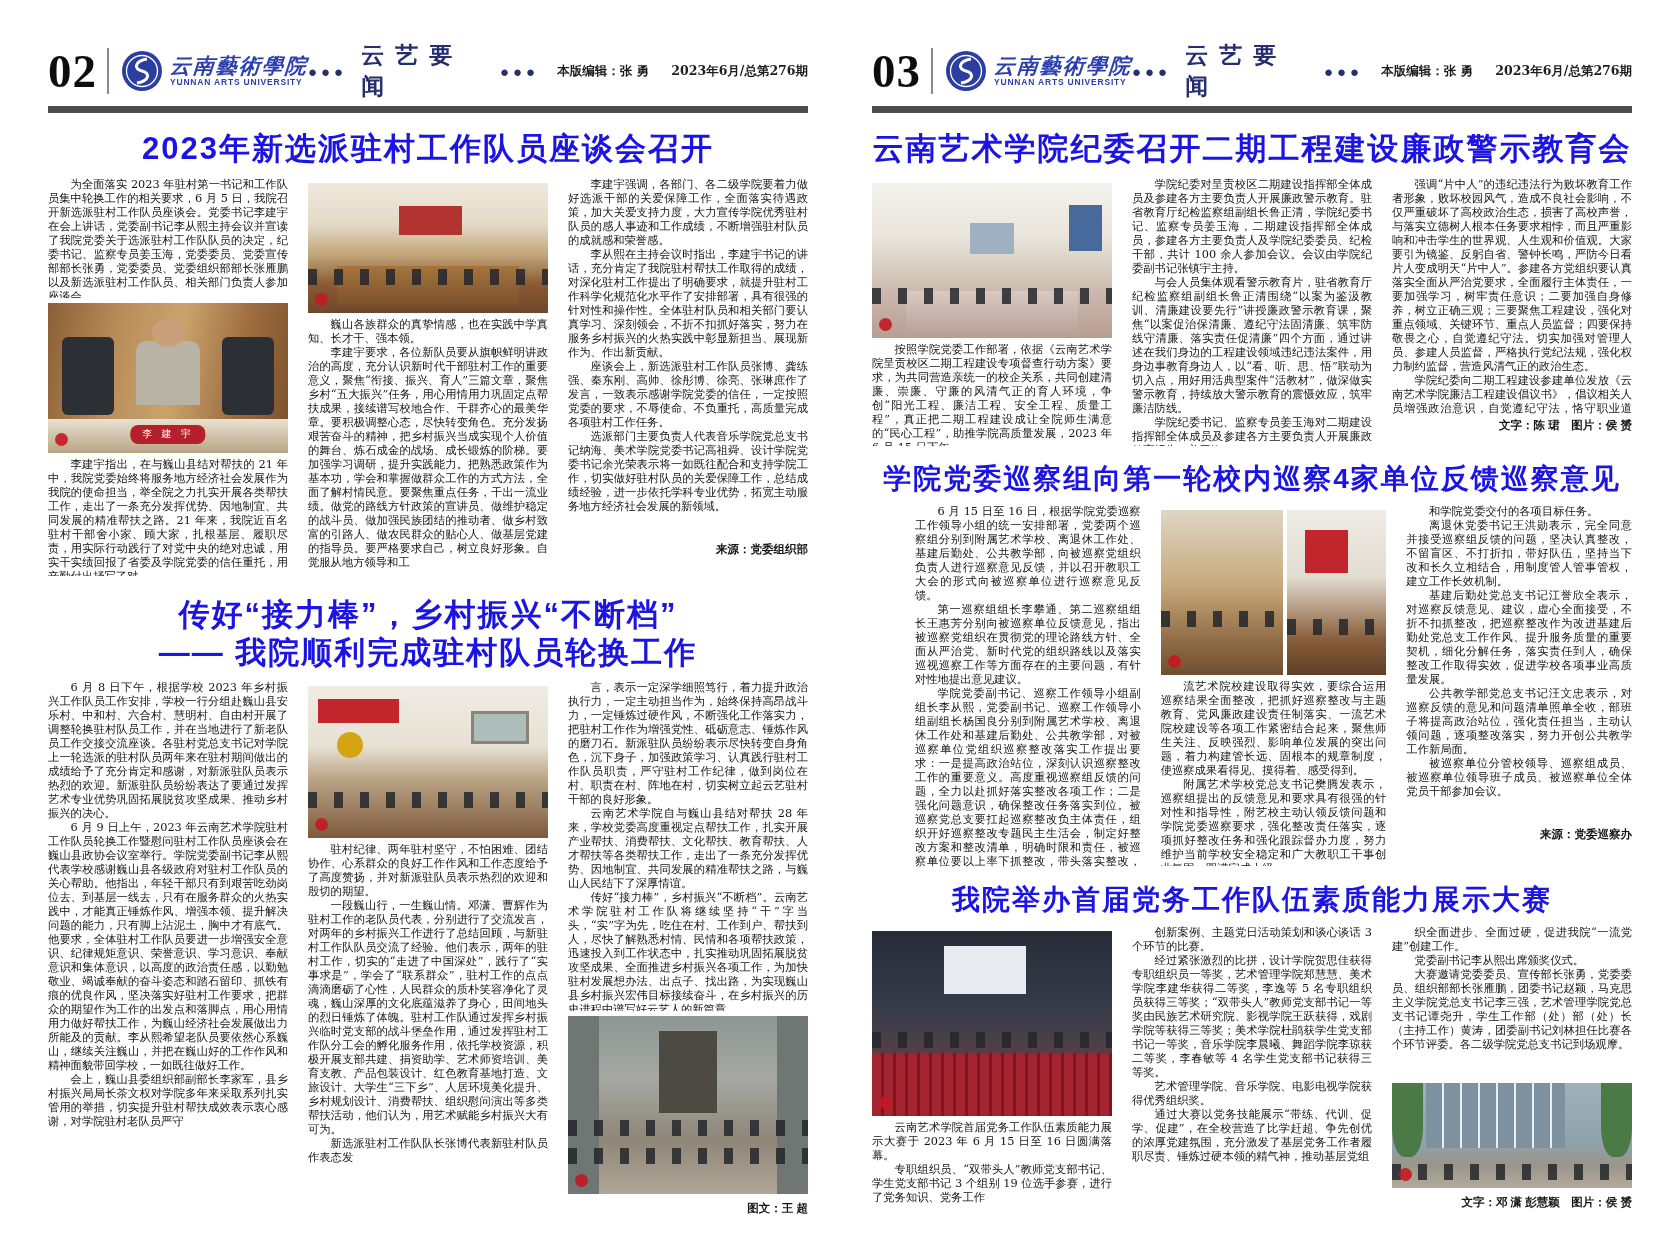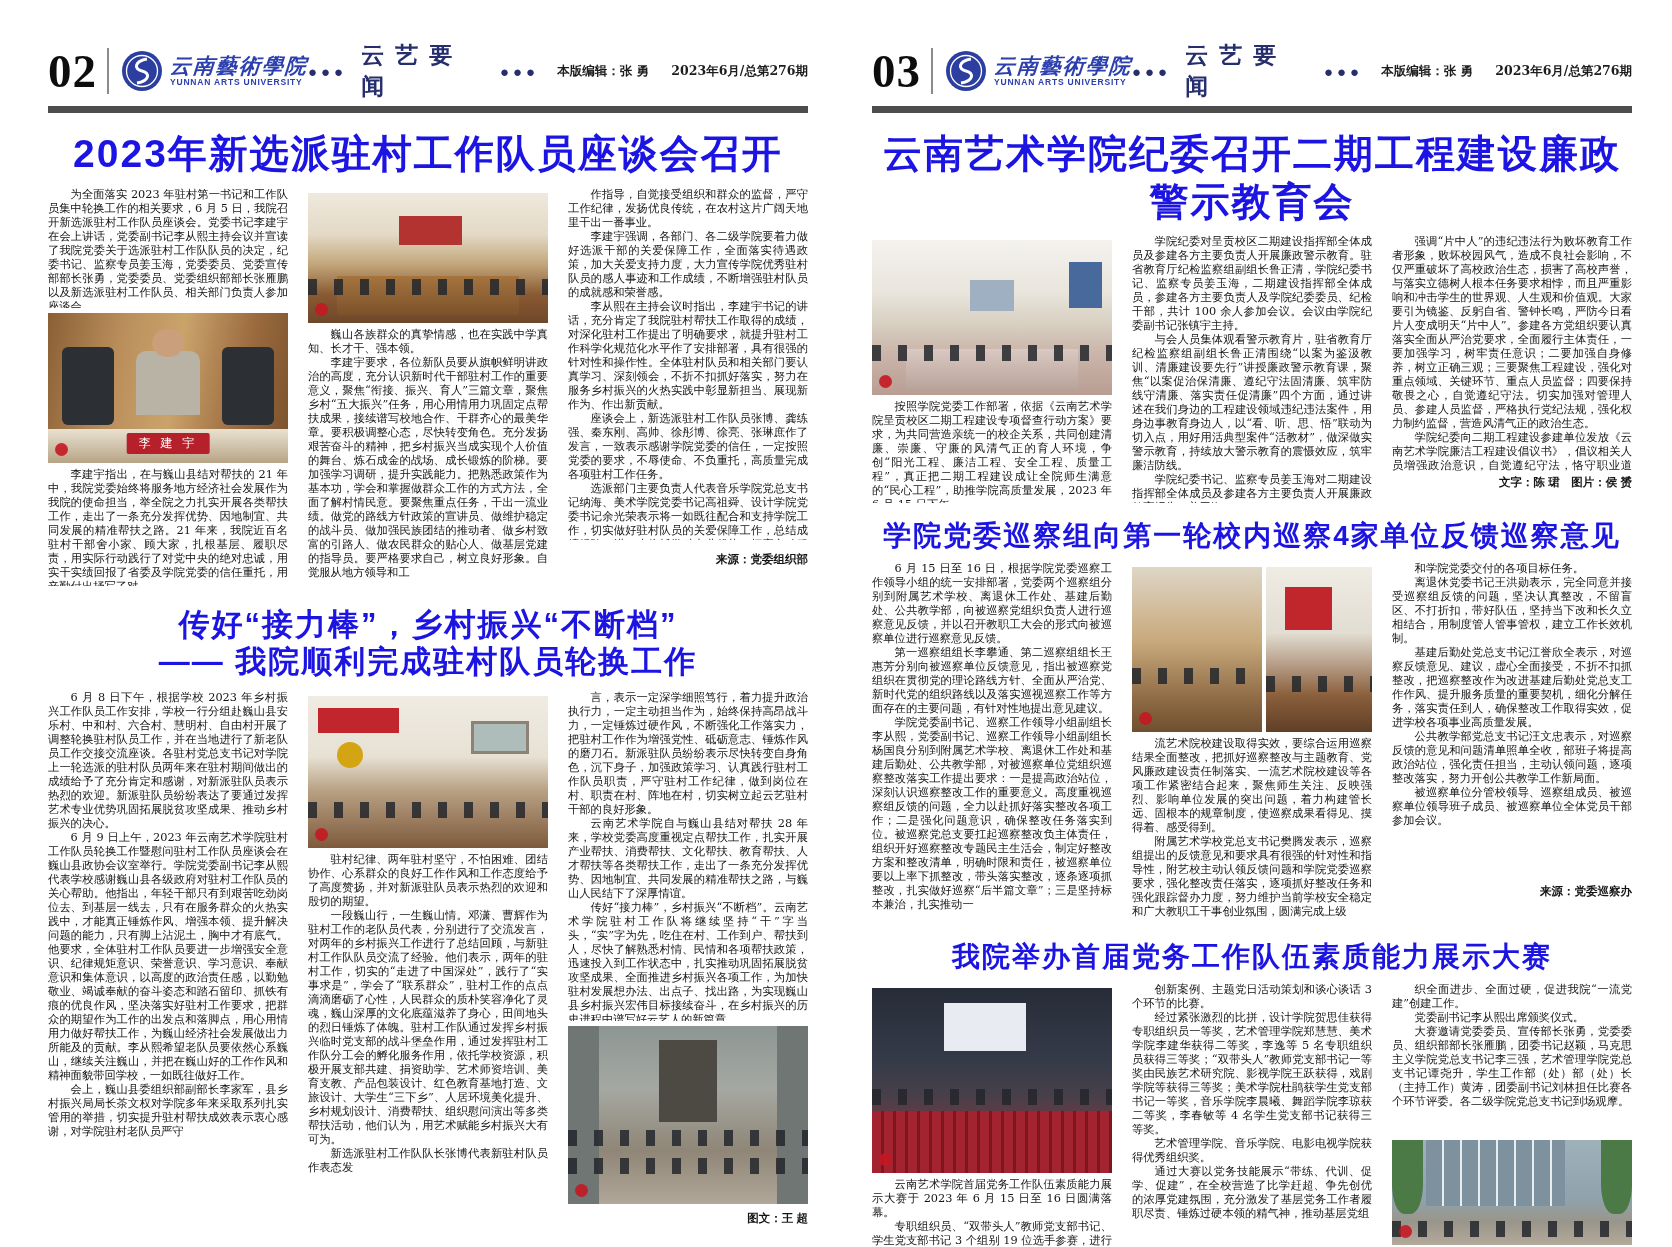--- a/index.html
+++ b/index.html
@@ -20,21 +20,21 @@
   .brand-en { font-family:"Liberation Sans", sans-serif; font-size:8.5px; font-weight:bold; color:#2b3fae; letter-spacing:0.8px; }
   .section-mid { flex:1; display:flex; align-items:center; justify-content:center; gap:14px; }
   .dots { color:#262e6e; font-size:15px; letter-spacing:4px; font-family:"Liberation Sans", sans-serif; }
   .stitle { font-family:"Liberation Sans", sans-serif; font-weight:bold; font-size:23px; color:#262e6e; letter-spacing:11px; }
   .mh-meta { font-size:12.5px; font-weight:bold; color:#1d1d1d; white-space:nowrap; }
   .mh-meta span { margin-left:18px; }
   .rule { height:7px; background:#4d4d4d; margin-top:4px; }
 
   
   .headline { text-align:center; font-family:"Liberation Sans", sans-serif; font-weight:900; color:#1b14e2; letter-spacing:2px; line-height:1.22; }
-  .h-a1 { font-size:39px; margin:17px 0 10px; }
+  .h-a1 { font-size:31px; margin:17px 0 10px; }
   .h-a2 { font-size:31px; margin:20px 0 10px; }
   .h-sm { font-size:28px; margin:16px 0 9px; }
 
   
   .cols { display:flex; gap:20px; }
   .col { width:240px; overflow:hidden; font-size:11.3px; line-height:1.24; text-align:justify; color:#141414; }
   .col p { margin:0; text-indent:2em; }
   .clip { overflow:hidden; }
   .source { text-align:right; font-family:"Liberation Sans", sans-serif; font-weight:bold; font-size:11.5px; margin-top:12px; text-indent:0; }
   .caption { text-align:right; font-family:"Liberation Sans", sans-serif; font-weight:bold; font-size:11.5px; margin-top:7px; }
@@ -43,21 +43,21 @@
   .ph { position:relative; width:100%; overflow:hidden; margin:5px 0; }
   .wm { position:absolute; left:7px; bottom:7px; width:13px; height:13px; border-radius:50%; background:rgba(196,24,34,.9); }
   .heads { position:absolute; left:0; right:0; height:16px;
            background:repeating-linear-gradient(90deg,#23262b 0 9px,transparent 9px 26px); opacity:.85; }
 
   .ph-lijianyu { height:150px; background:linear-gradient(100deg,#8a5f35 0%,#b98d5a 28%,#caa36b 52%,#9c6b3f 78%,#7a522c 100%); }
   .ph-lijianyu .chair { position:absolute; top:34px; width:52px; height:78px; background:#2c2f33; border-radius:6px; }
   .ph-lijianyu .person { position:absolute; left:88px; top:38px; width:64px; height:64px; background:#b9b3a6; border-radius:10px 10px 0 0; }
   .ph-lijianyu .head { position:absolute; left:104px; top:16px; width:32px; height:28px; background:#c9a07b; border-radius:50%; }
   .ph-lijianyu .desk { position:absolute; bottom:0; width:100%; height:34px; background:linear-gradient(#e9e2d2,#b8a486); }
-  .nameplate { position:absolute; left:50%; transform:translateX(-50%); bottom:9px; background:#b5202a; color:#fff; font-size:12px; letter-spacing:3px; padding:3px 12px; border-radius:2px; white-space:nowrap; }
+  .nameplate { position:absolute; left:50%; transform:translateX(-50%); bottom:9px; background:#b5202a; color:#fff; font-size:10px; letter-spacing:3px; padding:3px 12px; border-radius:8px; white-space:nowrap; }
 
   .ph-boardroom { height:130px; background:linear-gradient(#efe9dd 0%,#e3d9c6 32%,#c2a679 55%,#8a5a33 78%,#6e472a 100%); }
   .ph-boardroom .screen { position:absolute; left:38%; top:18%; width:26%; height:22%; background:#b23330; }
   .ph-boardroom .table { position:absolute; left:12%; bottom:6%; width:76%; height:30%; background:linear-gradient(#a5743f,#7c522b); }
 
   .ph-meeting2 { height:152px; background:linear-gradient(#f0ece3 0%,#e7e1d4 40%,#b9a184 62%,#7e5a3c 100%); }
   .ph-meeting2 .banner { position:absolute; left:4%; top:8%; width:34%; height:16%; background:#c0262c; }
   .ph-meeting2 .art { position:absolute; right:8%; top:16%; width:24%; height:22%; background:#aebdb9; border:3px solid #8c8374; }
   .ph-meeting2 .emblem { position:absolute; left:12%; top:30%; width:26px; height:26px; border-radius:50%; background:#d4a513; }
 
@@ -142,21 +142,20 @@
             <div class="screen"></div>
             <div class="table"></div>
             <div class="heads" style="bottom:28px;"></div>
             <div class="wm"></div>
           </div>
           <p>巍山各族群众的真挚情感，也在实践中学真知、长才干、强本领。</p>
           <p>李建宇要求，各位新队员要从旗帜鲜明讲政治的高度，充分认识新时代干部驻村工作的重要意义，聚焦“衔接、振兴、育人”三篇文章，聚焦乡村“五大振兴”任务，用心用情用力巩固定点帮扶成果，接续谱写校地合作、干群齐心的最美华章。要积极调整心态，尽快转变角色。充分发扬艰苦奋斗的精神，把乡村振兴当成实现个人价值的舞台、炼石成金的战场、成长锻炼的阶梯。要加强学习调研，提升实践能力。把熟悉政策作为基本功，学会和掌握做群众工作的方式方法，全面了解村情民意。要聚焦重点任务，干出一流业绩。做党的路线方针政策的宣讲员、做维护稳定的战斗员、做加强民族团结的推动者、做乡村致富的引路人、做农民群众的贴心人、做基层党建的指导员。要严格要求自己，树立良好形象。自觉服从地方领导和工</p>
         </div>
         <div class="col">
           <div class="clip" style="height:352px;">
-            <p>作指导，自觉接受组织和群众的监督，严守工作纪律，发扬优良传统，在农村这片广阔天地里干出一番事业。</p>
             <p>李建宇强调，各部门、各二级学院要着力做好选派干部的关爱保障工作，全面落实待遇政策，加大关爱支持力度，大力宣传学院优秀驻村队员的感人事迹和工作成绩，不断增强驻村队员的成就感和荣誉感。</p>
             <p>李从熙在主持会议时指出，李建宇书记的讲话，充分肯定了我院驻村帮扶工作取得的成绩，对深化驻村工作提出了明确要求，就提升驻村工作科学化规范化水平作了安排部署，具有很强的针对性和操作性。全体驻村队员和相关部门要认真学习、深刻领会，不折不扣抓好落实，努力在服务乡村振兴的火热实践中彰显新担当、展现新作为、作出新贡献。</p>
             <p>座谈会上，新选派驻村工作队员张博、龚练强、秦东刚、高帅、徐彤博、徐亮、张琳庶作了发言，一致表示感谢学院党委的信任，一定按照党委的要求，不辱使命、不负重托，高质量完成各项驻村工作任务。</p>
             <p>选派部门主要负责人代表音乐学院党总支书记纳海、美术学院党委书记高祖舜、设计学院党委书记余光荣表示将一如既往配合和支持学院工作，切实做好驻村队员的关爱保障工作，总结成绩经验，进一步依托学科专业优势，拓宽主动服务地方经济社会发展的新领域。</p>
           </div>
           <div class="source">来源：党委组织部</div>
         </div>
       </div>
 
       <div class="headline h-a2">
@@ -249,21 +248,21 @@
         <div class="col">
           <div class="clip" style="height:238px;">
             <p>强调“片中人”的违纪违法行为败坏教育工作者形象，败坏校园风气，造成不良社会影响，不仅严重破坏了高校政治生态，损害了高校声誉，与落实立德树人根本任务要求相悖，而且严重影响和冲击学生的世界观、人生观和价值观。大家要引为镜鉴、反躬自省、警钟长鸣，严防今日看片人变成明天“片中人”。参建各方党组织要认真落实全面从严治党要求，全面履行主体责任，一要加强学习，树牢责任意识；二要加强自身修养，树立正确三观；三要聚焦工程建设，强化对重点领域、关键环节、重点人员监督；四要保持敬畏之心，自觉遵纪守法。切实加强对管理人员、参建人员监督，严格执行党纪法规，强化权力制约监督，营造风清气正的政治生态。</p>
             <p>学院纪委向二期工程建设参建单位发放《云南艺术学院廉洁工程建设倡议书》，倡议相关人员增强政治意识，自觉遵纪守法，恪守职业道德，信守廉洁承诺，自觉接受监督。</p>
           </div>
           <div class="caption" style="margin-top:2px;">文字：陈 珺　图片：侯 赟</div>
         </div>
       </div>
 
       <div class="headline h-sm">学院党委巡察组向第一轮校内巡察4家单位反馈巡察意见</div>
-      <div class="cols" style="height:362px;">
+      <div class="cols" style="height:362px;margin-left:43px;">
         <div class="col">
           <p>6 月 15 日至 16 日，根据学院党委巡察工作领导小组的统一安排部署，党委两个巡察组分别到附属艺术学校、离退休工作处、基建后勤处、公共教学部，向被巡察党组织负责人进行巡察意见反馈，并以召开教职工大会的形式向被巡察单位进行巡察意见反馈。</p>
           <p>第一巡察组组长李攀通、第二巡察组组长王惠芳分别向被巡察单位反馈意见，指出被巡察党组织在贯彻党的理论路线方针、全面从严治党、新时代党的组织路线以及落实巡视巡察工作等方面存在的主要问题，有针对性地提出意见建议。</p>
           <p>学院党委副书记、巡察工作领导小组副组长李从熙，党委副书记、巡察工作领导小组副组长杨国良分别到附属艺术学校、离退休工作处和基建后勤处、公共教学部，对被巡察单位党组织巡察整改落实工作提出要求：一是提高政治站位，深刻认识巡察整改工作的重要意义。高度重视巡察组反馈的问题，全力以赴抓好落实整改各项工作；二是强化问题意识，确保整改任务落实到位。被巡察党总支要扛起巡察整改负主体责任，组织开好巡察整改专题民主生活会，制定好整改方案和整改清单，明确时限和责任，被巡察单位要以上率下抓整改，带头落实整改，逐条逐项抓整改，扎实做好巡察“后半篇文章”；三是坚持标本兼治，扎实推动一</p>
         </div>
         <div class="col">
           <div class="ph-pair">
             <div class="pa pa1">
               <div class="heads" style="bottom:48px;"></div>
               <div class="wm"></div>

